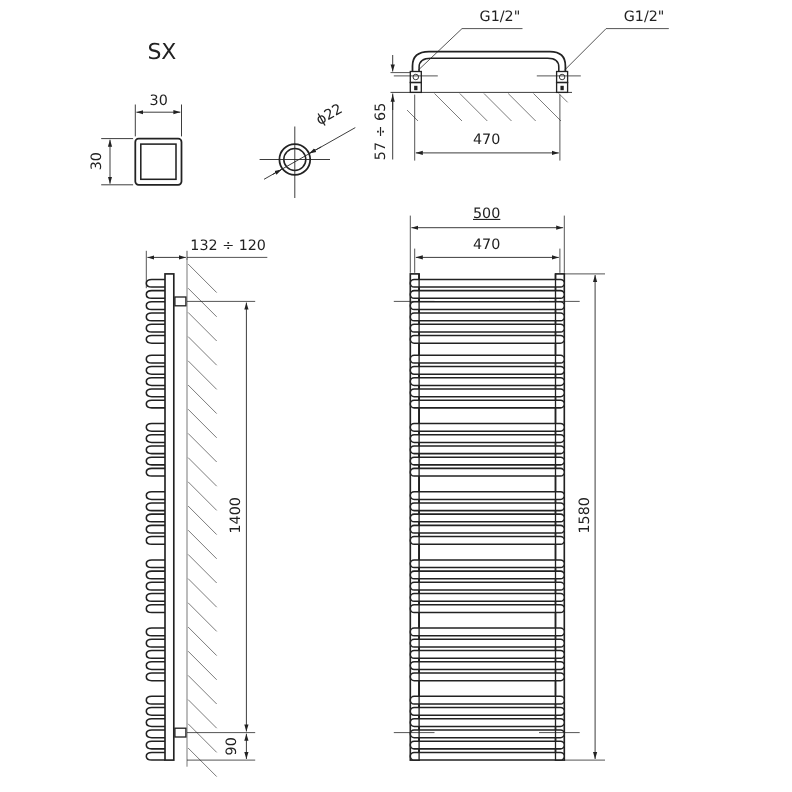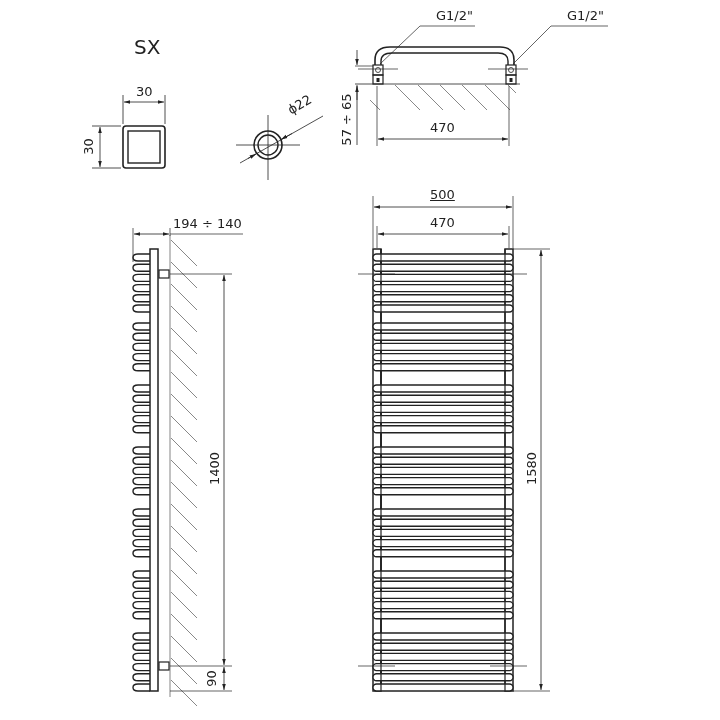--- a/index.html
+++ b/index.html
@@ -232,18 +232,18 @@
 </svg>
 
 <div class="lbl" style="left:134px;top:37px;font-size:20px;">SX</div>
 <div class="lbl" style="left:136px;top:85px;">30</div>
 <div class="lbl rot" style="left:80px;top:140px;">30</div>
 <div class="lbl" style="left:287px;top:98px;transform:rotate(-30deg);">ϕ22</div>
 <div class="lbl" style="left:436px;top:9px;">G1/2"</div>
 <div class="lbl" style="left:567px;top:9px;">G1/2"</div>
 <div class="lbl rot" style="left:320px;top:113px;">57 ÷ 65</div>
 <div class="lbl" style="left:430px;top:121px;">470</div>
-<div class="lbl" style="left:173px;top:217px;">194 ÷ 140</div>
+<div class="lbl" style="left:173px;top:217px;">132 ÷ 120</div>
 <div class="lbl rot" style="left:198px;top:462px;">1400</div>
 <div class="lbl rot" style="left:203px;top:672px;">90</div>
 <div class="lbl" style="left:430px;top:188px;text-decoration:underline;">500</div>
 <div class="lbl" style="left:430px;top:216px;">470</div>
 <div class="lbl rot" style="left:515px;top:462px;">1580</div>
 
 </body></html>

